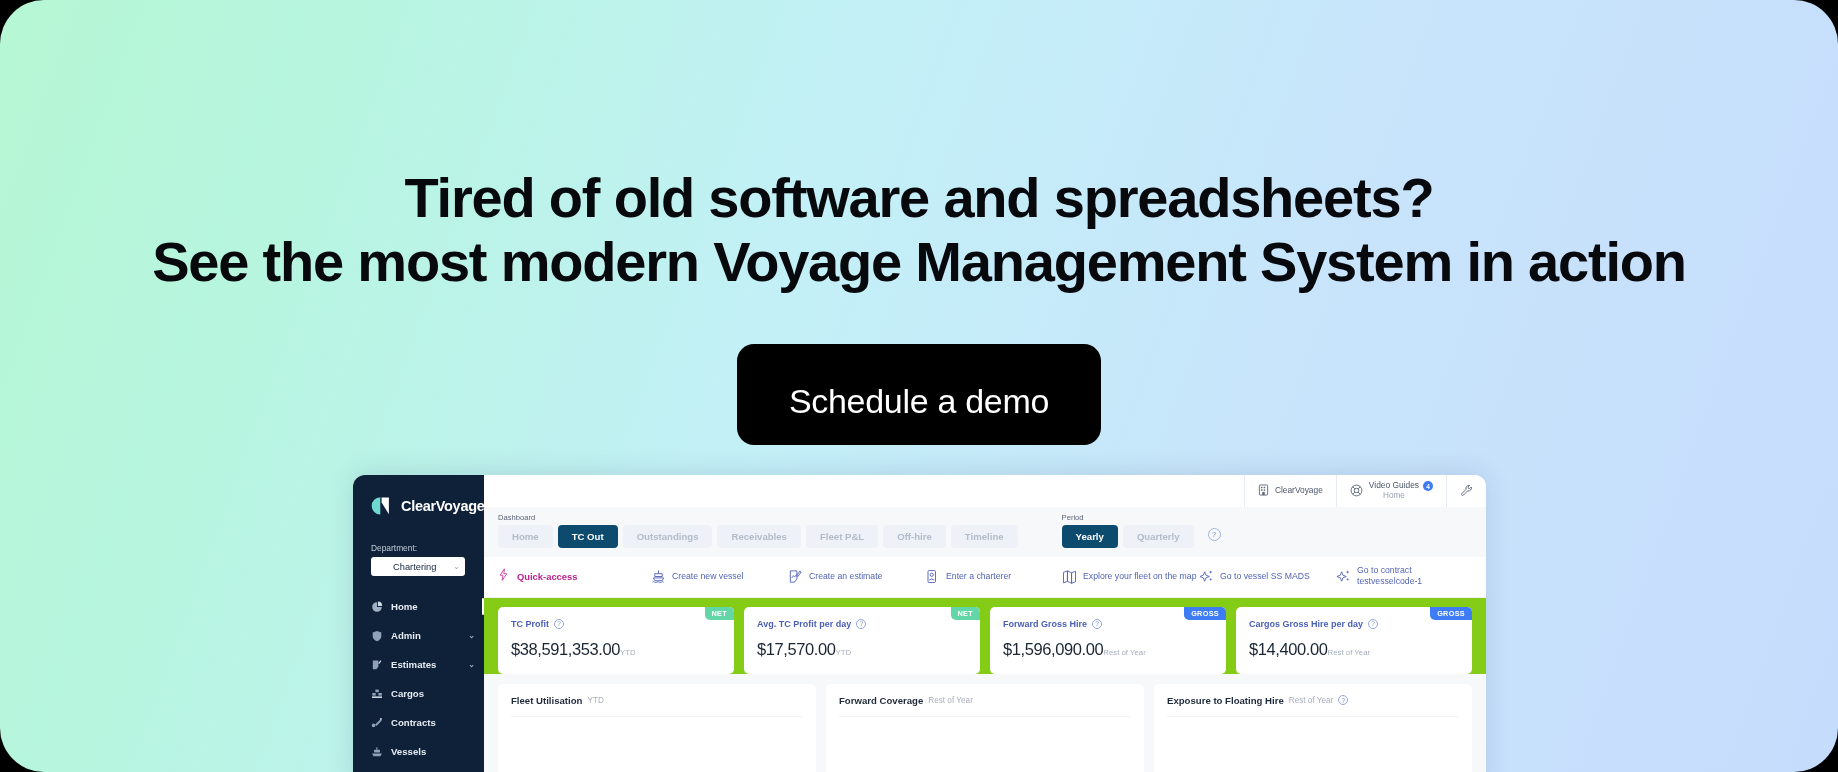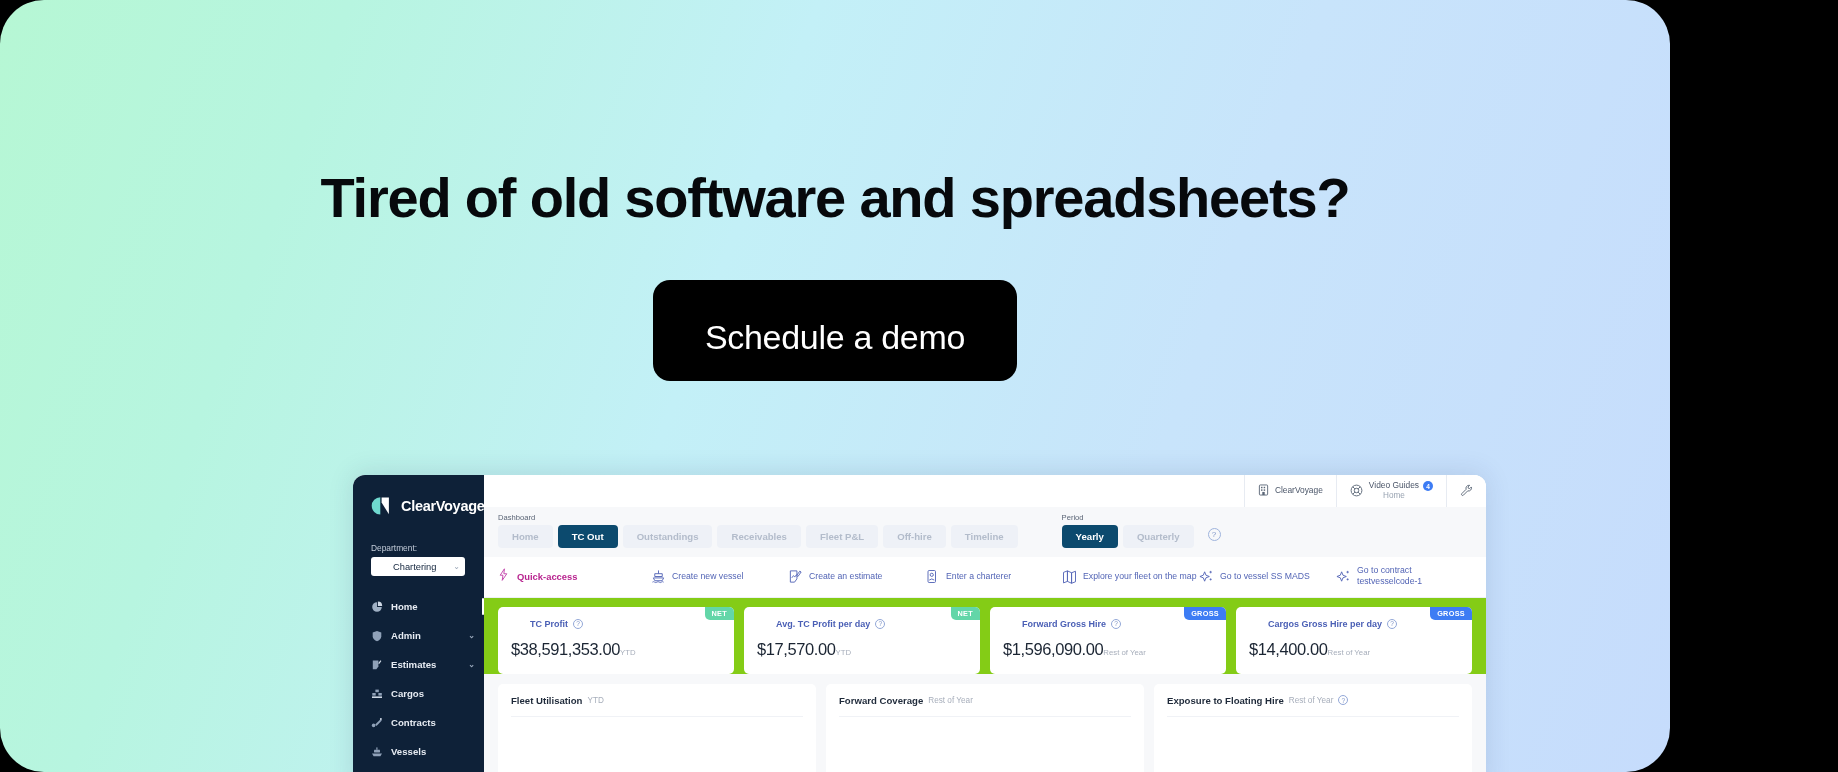--- a/index.html
+++ b/index.html
@@ -2,21 +2,21 @@
 <html><head>
 <meta charset="utf-8">
 <style>
   * { margin:0; padding:0; box-sizing:border-box; }
   html,body { width:1838px; height:772px; overflow:hidden; }
   body {
     font-family:"Liberation Sans", sans-serif;
     background:#000;
   }
   .stage {
-    position:relative; width:1670px; height:772px;
+    position:relative; width:1838px; height:772px;
     border-radius:44px; overflow:hidden;
     background:linear-gradient(110deg,#b6f7d4 0%, #b7f5e0 18%, #c3f0f7 42%, #c8e4fb 68%, #c6dcfc 100%);
   }
 
   
   .hero { position:absolute; left:0; top:0; width:100%; text-align:center; }
   .hero-h1 {
     margin-top:166px;
     font-size:56px; line-height:1.14; font-weight:700; color:#07090c;
     letter-spacing:-1.2px;
@@ -116,21 +116,21 @@
     flex:1; background:#fff; border-radius:5px; padding:12px 13px 13px;
     position:relative; min-width:0; height:67px;
   }
   .kpi-badge {
     position:absolute; right:0; top:0; font-size:7.3px; font-weight:700;
     color:#fff; padding:2px 7px; border-radius:0 5px 0 5px; letter-spacing:.3px;
   }
   .kpi-badge.net { background:#63d6a8; }
   .kpi-badge.gross { background:#3d7cf4; }
   .kpi-head { display:flex; align-items:center; gap:5px; }
-  .kpi-title { font-size:9px; font-weight:700; color:#4a5fb5;margin-left:19px; }
+  .kpi-title { font-size:9px; font-weight:700; color:#4a5fb5; }
   .kpi-q {
     width:10px; height:10px; border:1px solid #93a8d8; border-radius:50%;
     font-size:6.5px; color:#7d92c6; display:flex; align-items:center; justify-content:center;
     cursor:pointer; flex:0 0 10px;
   }
   .kpi-val { margin-top:11px; display:flex; align-items:baseline; }
   .kpi-num { font-size:16.5px; color:#1b2533; letter-spacing:-.4px; }
   .kpi-sub { font-size:7.8px; color:#a7aebb; }
 
   .panels { display:flex; gap:10px; padding:10px 14px 0; background:#f7f8fa; flex:1; }
@@ -141,20 +141,21 @@
   .panel-body { border-top:1px solid #f0f2f6; margin-top:10px; height:20px; }
 </style>
 </head>
 <body>
 
 <div class="stage">
 
   <div class="hero">
     <h1 class="hero-h1">
       <span>Tired of old software and spreadsheets?</span>
+      <span class="l2">See the most modern Voyage Management System in action</span>
     </h1>
     <div class="cta-wrap">
       <button class="cta">Schedule a demo</button>
     </div>
   </div>
 
   <div class="app">
 
     <div class="sidebar">
       <div class="brand">

